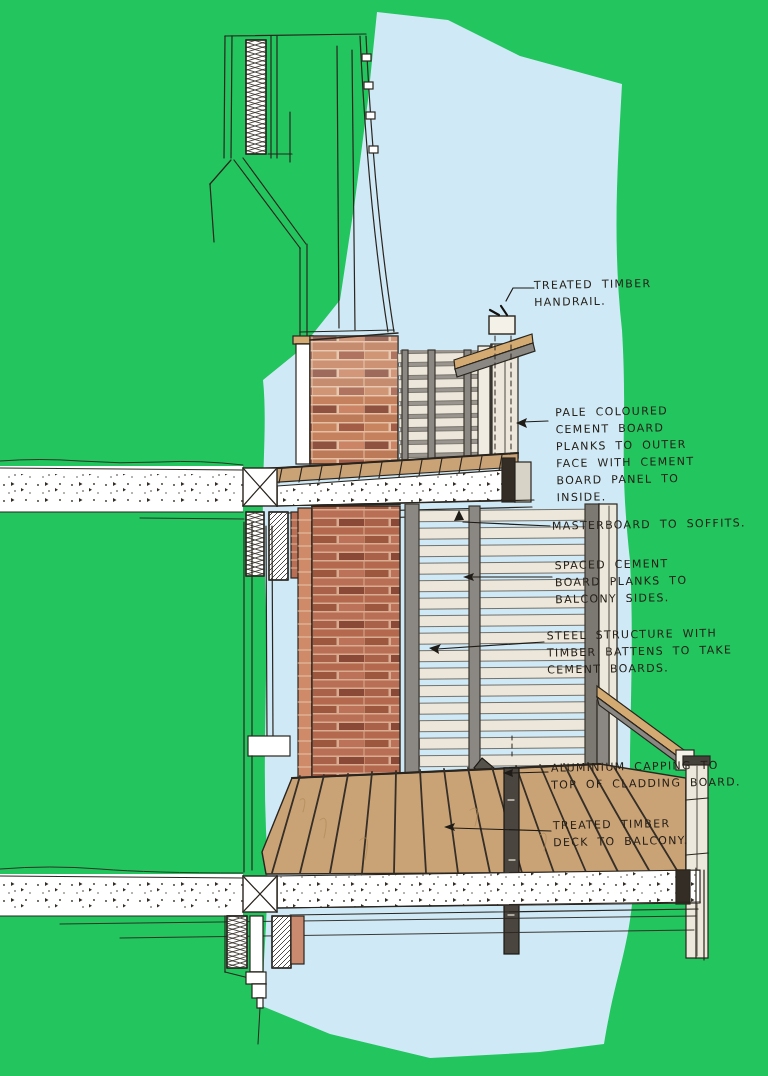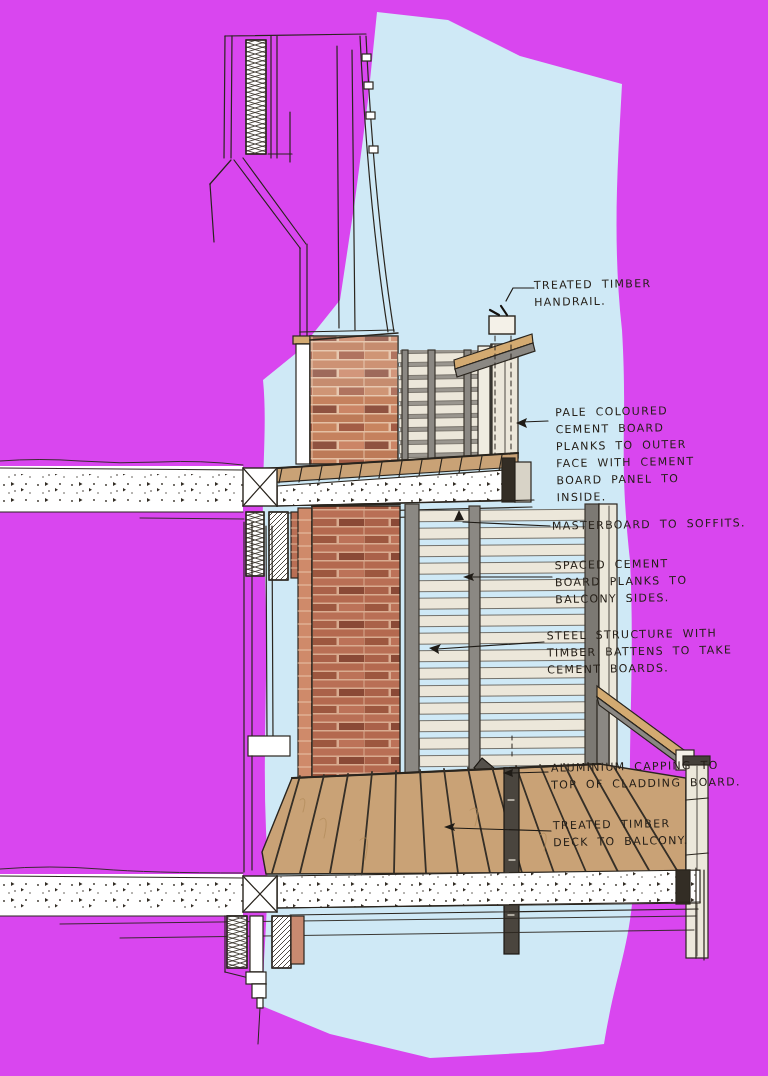--- a/index.html
+++ b/index.html
@@ -1,16 +1,16 @@
 <!DOCTYPE html>
 <html><head>
 <meta charset="utf-8">
 <style>
   html,body{margin:0;padding:0;background:#ffffff;}
-  .stage{position:relative;width:768px;height:1076px;background:#d946ef;overflow:hidden;
+  .stage{position:relative;width:768px;height:1076px;background:#22c55e;overflow:hidden;
          font-family:"DejaVu Sans",sans-serif;}
   svg{position:absolute;left:0;top:0;}
   .anno{position:absolute;font-size:11px;letter-spacing:1.3px;word-spacing:4px;
         color:#262019;line-height:17px;white-space:nowrap;transform:rotate(-1deg);
         font-family:"DejaVu Sans",sans-serif;}
 </style>
 </head>
 <body>
 
 <div class="stage">

